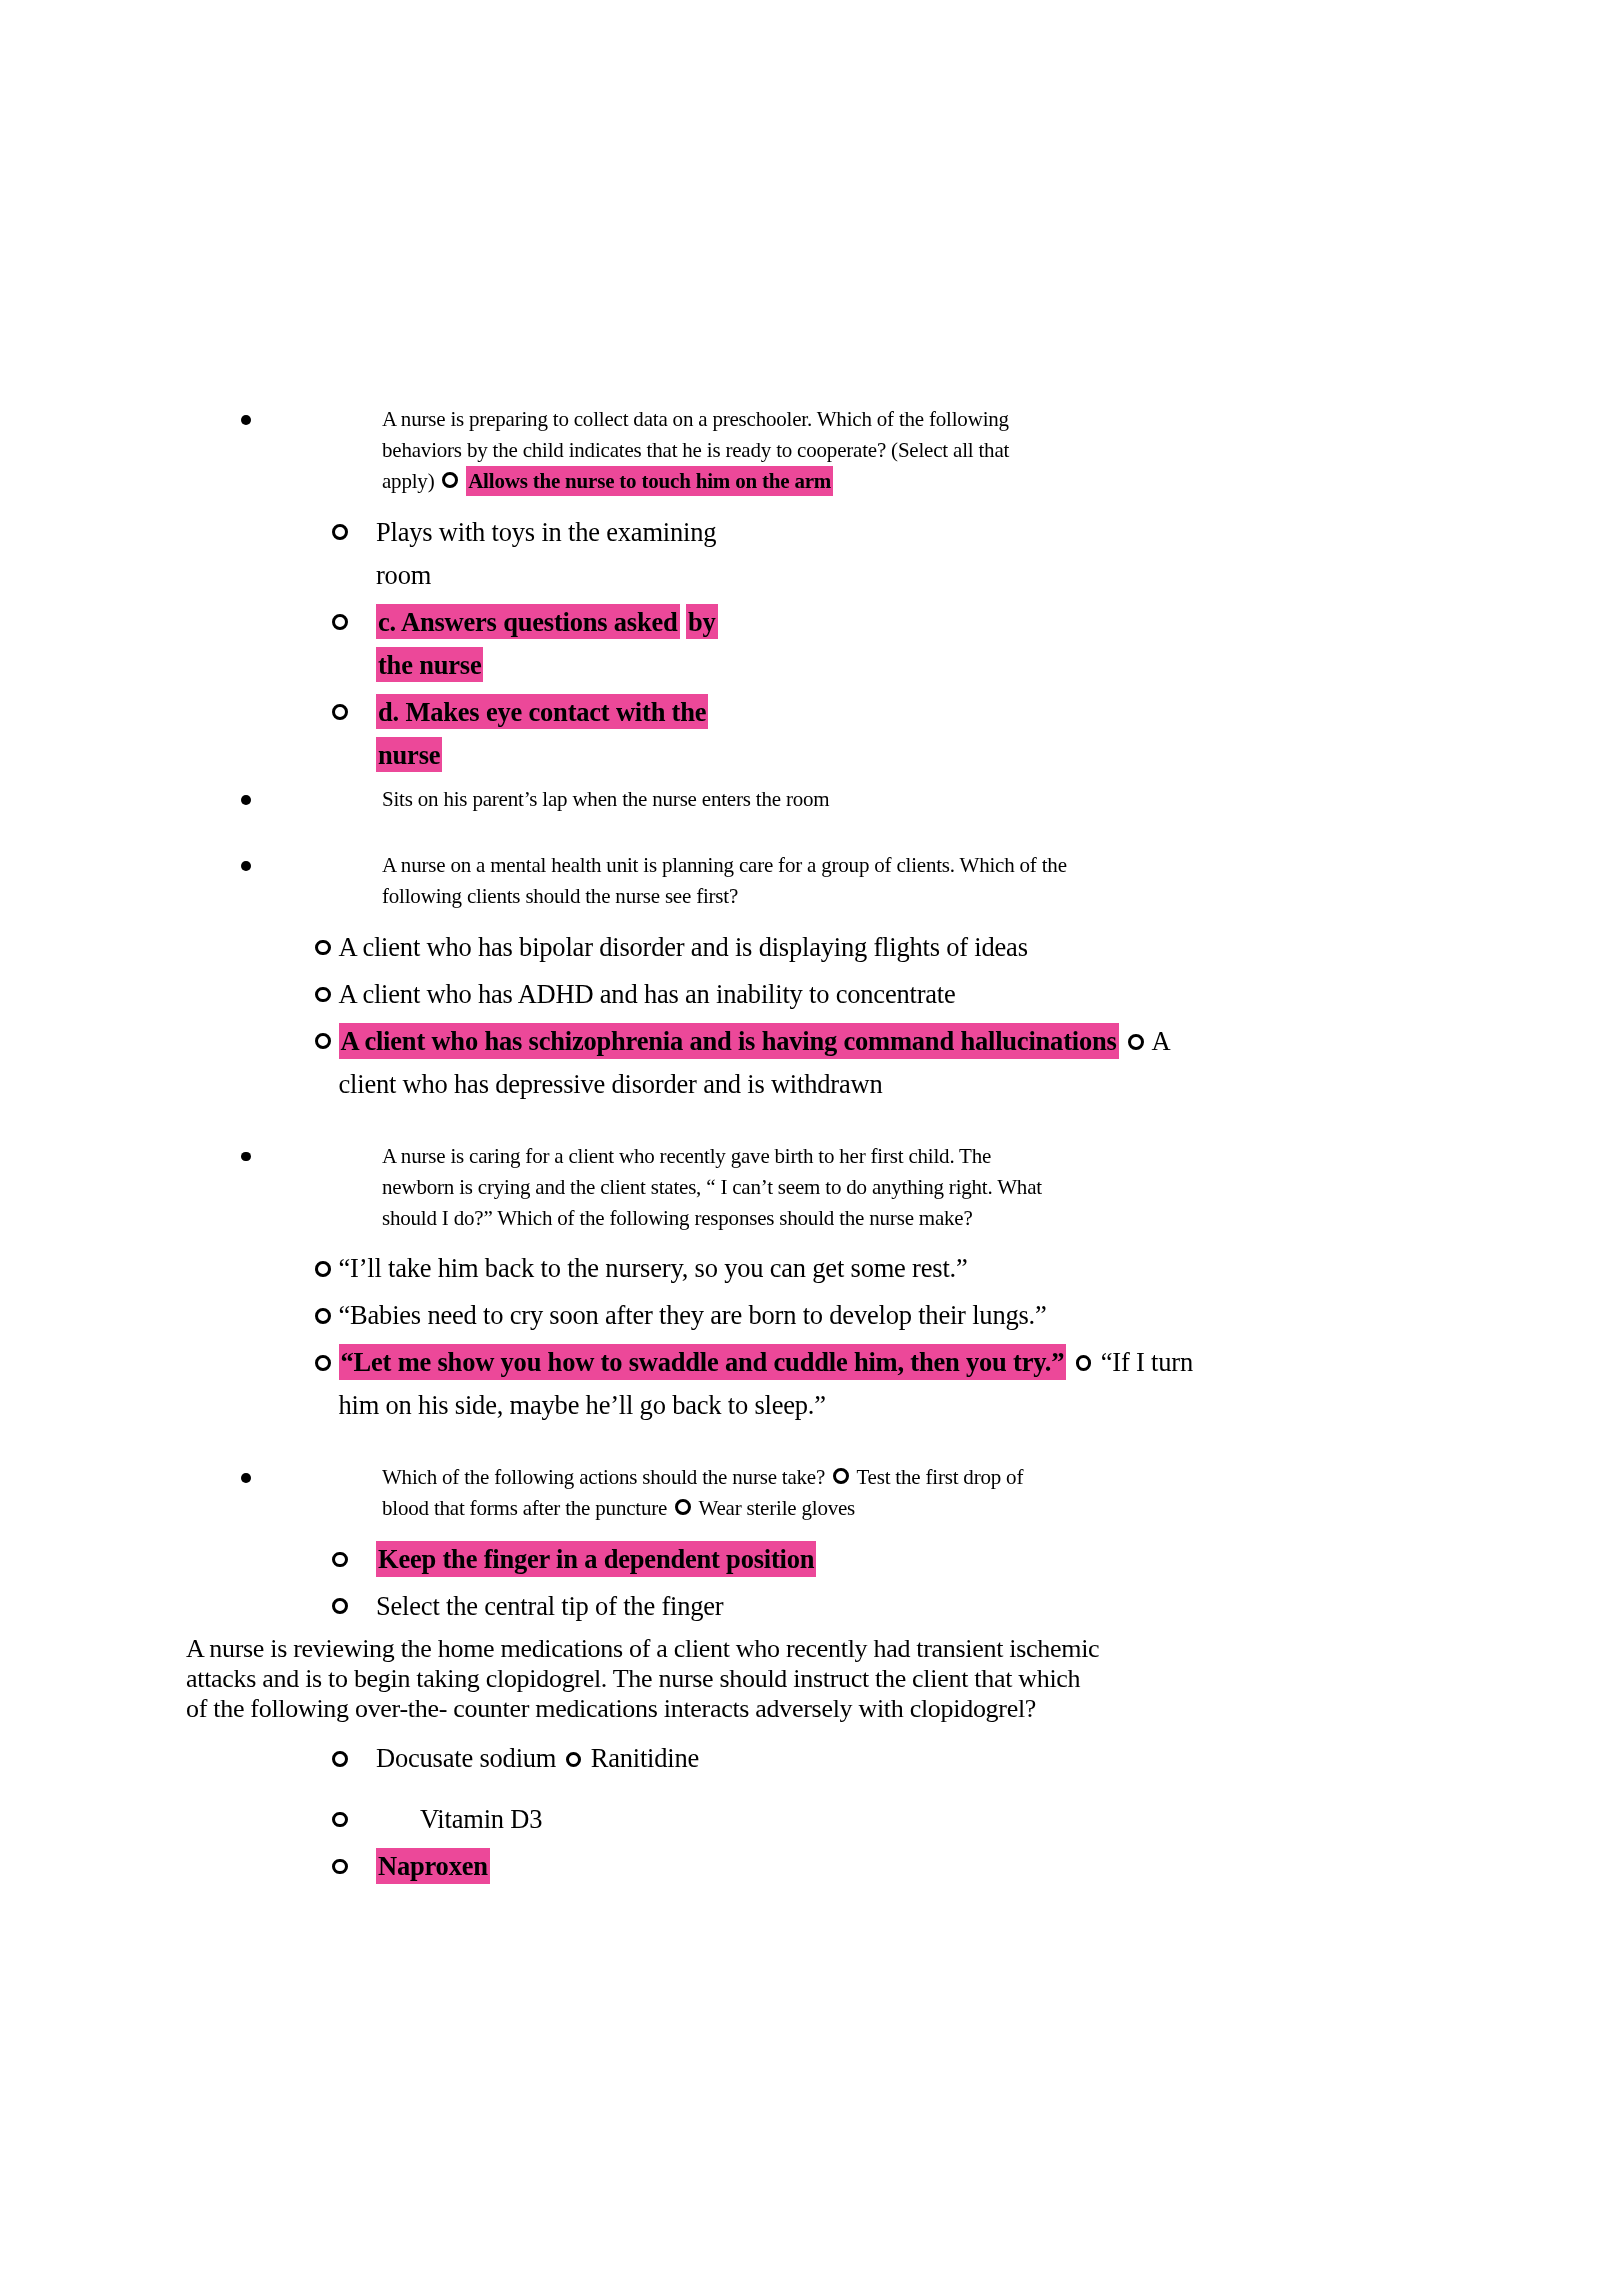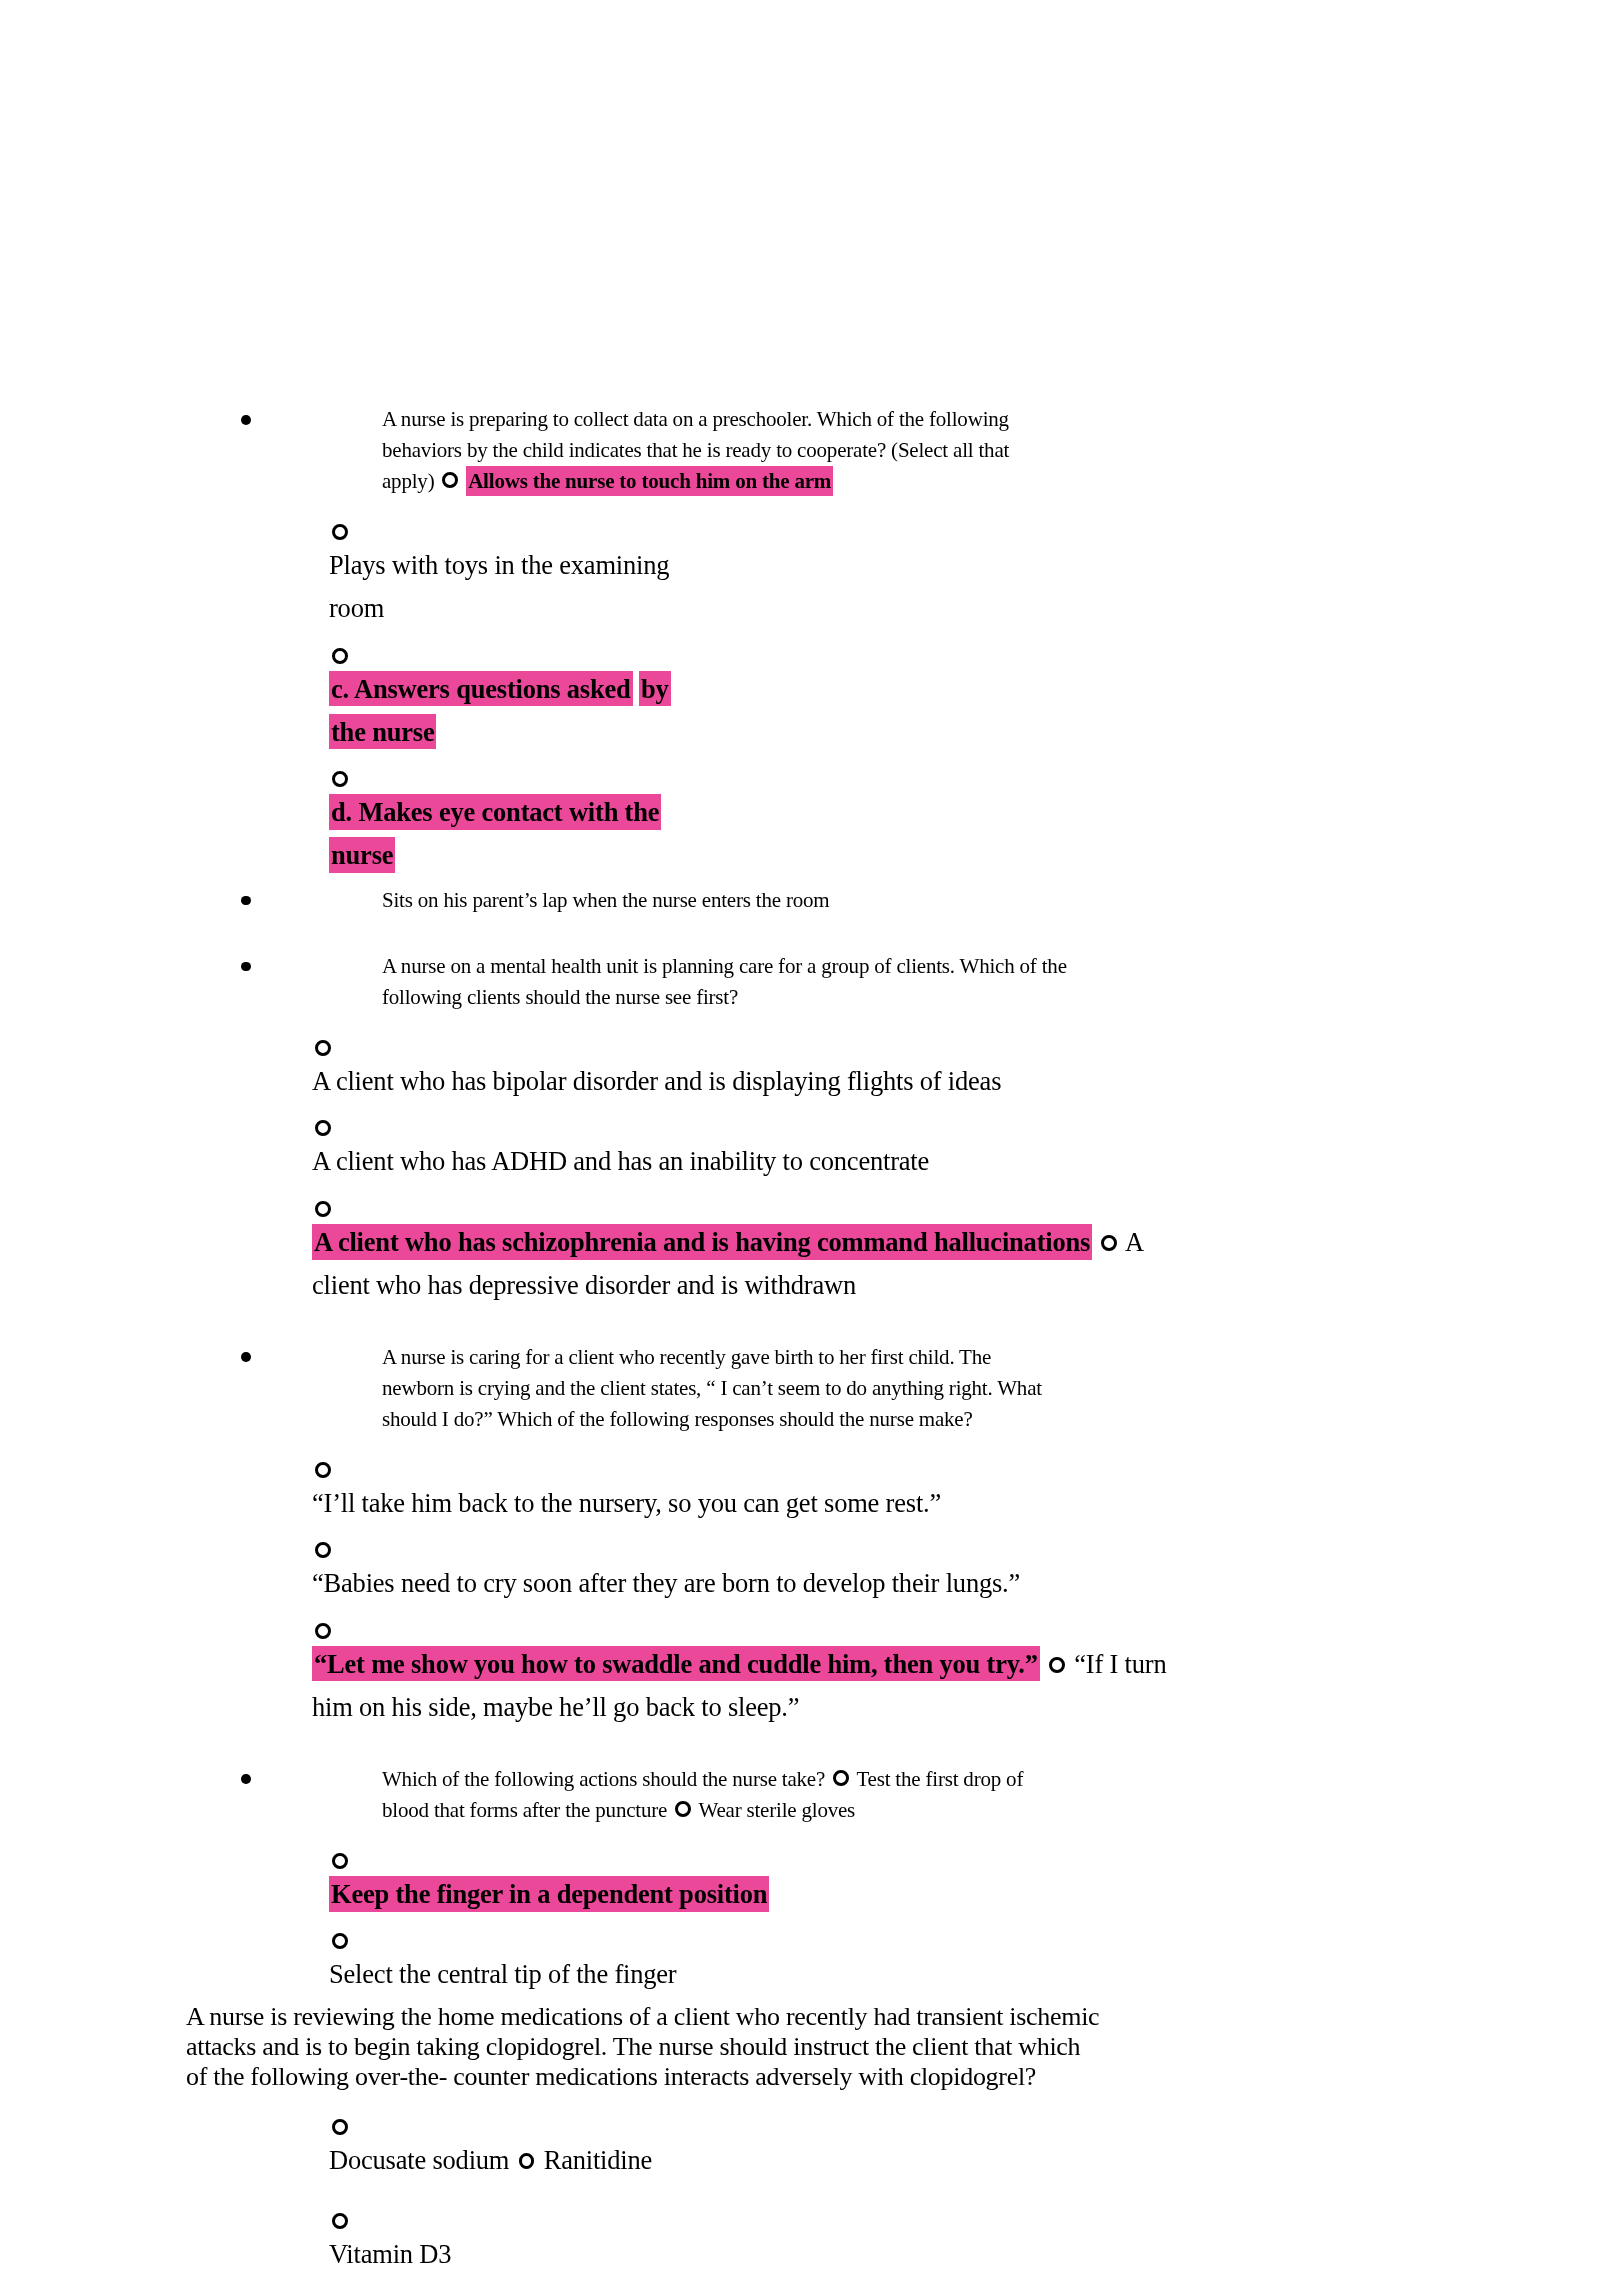--- a/index.html
+++ b/index.html
@@ -16,27 +16,27 @@
 
   
   .block-q{display:flex;margin-left:241px;margin-top:35px;}
   .block-q.tight{margin-top:7.8px;}
   .q-marker{width:141px;flex:none;}
   .dot{display:inline-block;width:9.8px;height:9.8px;background:#000;border-radius:50%;margin-top:10.8px;}
   .q-text{font-size:21px;line-height:31px;letter-spacing:-0.2px;}
 
   
   .block-opts{margin-top:13.7px;}
-  .opt{display:flex;margin-left:312px;margin-bottom:3.9px;flex-direction:column;}
+  .opt{display:flex;margin-left:312px;margin-bottom:3.9px;}
   .block-opts.wide .opt{margin-left:329px;}
   .opt-marker{width:26.5px;flex:none;}
   .block-opts.wide .opt-marker{width:47px;}
   .opt-marker .circ{margin-top:13.7px;}
   .opt-text{font-size:26.5px;line-height:43px;letter-spacing:-0.2px;}
-  .block-opts.spaced .opt:nth-child(2){margin-top:17.6px;}
+  .block-opts.spaced .opt:nth-child(2){margin-top:17.6px;gap:44px;}
 
   
   .block-para{margin-left:186px;margin-top:5.9px;font-size:26px;line-height:30px;letter-spacing:-0.3px;max-width:1269px;}
 
   
   .circ{
     display:inline-block;
     width:9.8px;height:9.8px;
     border:3.4px solid #000;
     border-radius:50%;

